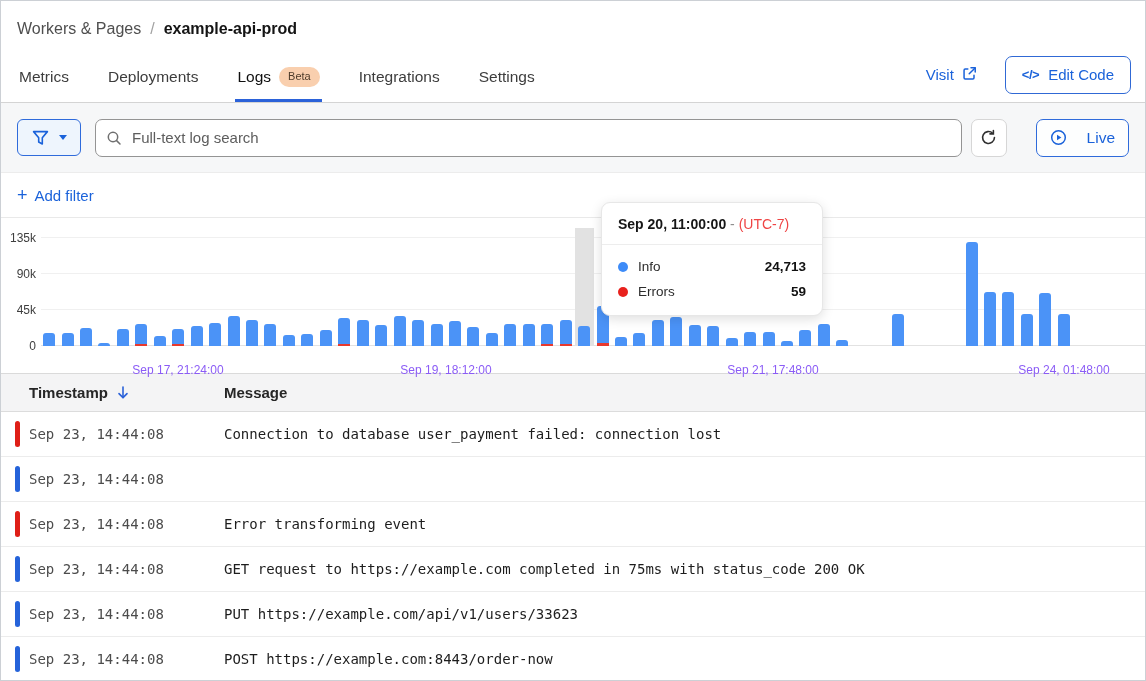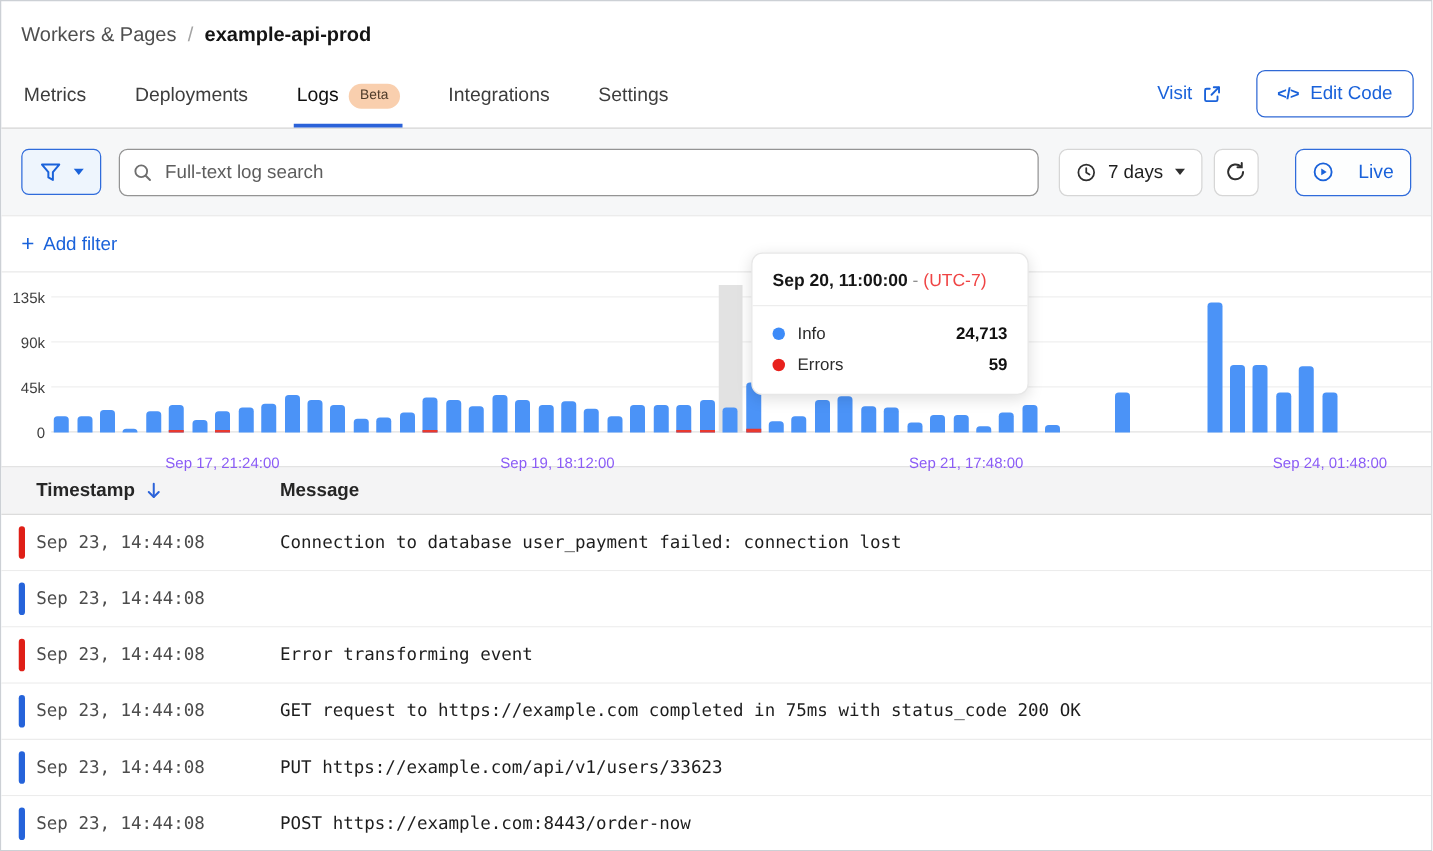--- a/index.html
+++ b/index.html
@@ -9,21 +9,21 @@
   
   .header { position:relative; height:102px; border-bottom:1px solid #d4d4d4; }
   .breadcrumb { padding:19px 16px 0; font-size:16px; color:#4f4f4f; display:flex; align-items:center; gap:9px; }
   .breadcrumb .sep { color:#a3a3a3; }
   .breadcrumb .current { font-weight:700; color:#141414; }
   .tabs-row { position:absolute; left:16px; right:14px; bottom:0; display:flex; align-items:stretch; height:47px; }
   .tab { display:flex; align-items:center; gap:8px; margin-right:35px; padding:0 2px; font-size:15.5px; color:#3d3d3d; border-bottom:3px solid transparent; cursor:pointer; }
   .tab.active { color:#0f0f0f; border-bottom-color:#2b62d9; }
   .beta-badge { background:#f9cfae; color:#4e3b2a; font-size:11px; padding:3px 9px; border-radius:10px; line-height:1.2; }
   .tab-actions { margin-left:auto; display:flex; align-items:center; gap:28px; padding-bottom:8px; }
-  .visit-link { display:flex; align-items:flex-end; gap:8px; color:#1a62da; font-size:15px; cursor:pointer; }
+  .visit-link { display:flex; align-items:flex-start; gap:8px; color:#1a62da; font-size:15px; cursor:pointer; }
   .edit-code-btn { display:flex; align-items:center; gap:9px; height:38px; padding:0 16px; border:1px solid #3069d5; border-radius:7px; background:#fff; color:#1a62da; font-size:15px; cursor:pointer; font-family:inherit; }
   .code-glyph { font-size:13px; font-weight:700; letter-spacing:-0.5px; }
 
   
   .toolbar { height:70px; background:#f6f7f8; border-bottom:1px solid #ececec; display:flex; align-items:center; padding:0 16px; }
   .filter-btn { width:64px; height:37px; background:#eef5fd; border:1px solid #2f6bdb; border-radius:6px; display:flex; align-items:center; justify-content:center; gap:10px; cursor:pointer; }
   .caret { width:0; height:0; border-left:4.5px solid transparent; border-right:4.5px solid transparent; border-top:5px solid #1a62da; }
   .caret.dark { border-top-color:#2f2f2f; }
   .search-wrap { flex:1; margin-left:14px; position:relative; }
   .search-wrap input { width:100%; height:38px; border:1px solid #949494; border-radius:7px; background:#fff; padding:0 12px 0 36px; font-size:15px; color:#2e2e2e; font-family:inherit; }
@@ -130,30 +130,20 @@
     </div>
     <div class="search-wrap">
       <span class="search-icon-pos">
         <svg width="16" height="16" viewBox="0 0 16 16" fill="none" stroke="#6f6f6f" stroke-width="1.5" stroke-linecap="round">
           <circle cx="7" cy="7" r="4.7"></circle>
           <path d="M10.6 10.6L14 14"></path>
         </svg>
       </span>
       <input type="text" placeholder="Full-text log search" style="">
     </div>
-    <button class="time-btn">
-      <span style="display:flex;">
-        <svg width="16" height="16" viewBox="0 0 16 16" fill="none" stroke="#2f2f2f" stroke-width="1.4" stroke-linecap="round">
-          <circle cx="8" cy="8" r="6.3"></circle>
-          <path d="M8 4.4V8l2.6 1.6"></path>
-        </svg>
-      </span>
-      <span>7 days</span>
-      <span class="caret dark"></span>
-    </button>
     <button class="refresh-btn">
       <span style="display:flex;">
         <svg width="17" height="17" viewBox="0 0 16 16" fill="none" stroke="#2f2f2f" stroke-width="1.5" stroke-linecap="round">
           <path d="M13.6 8a5.6 5.6 0 1 1-1.7-4"></path>
           <path d="M12.6 1.4v3.2h-3.2"></path>
         </svg>
       </span>
     </button>
     <button class="live-btn">
       <span style="display:flex;">

